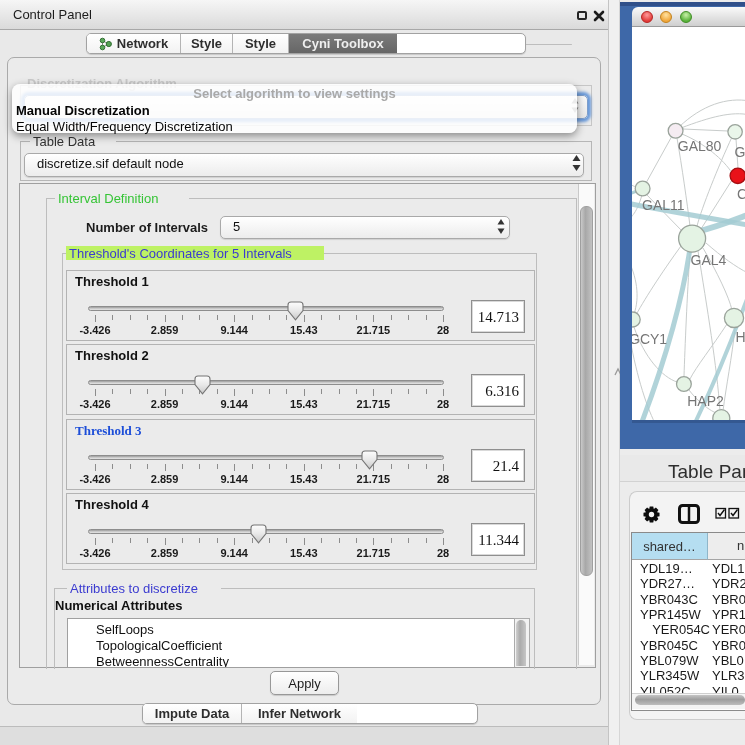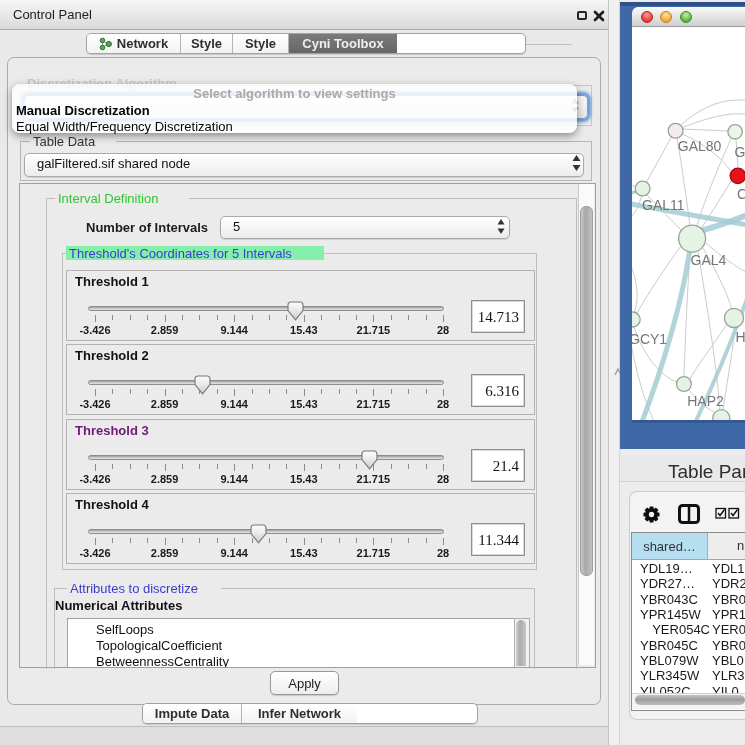--- a/index.html
+++ b/index.html
@@ -37,39 +37,39 @@
 <div style="position:absolute;left:27px;top:76px;width:220px;height:14px;font-size:13px;font-weight:bold;color:#c9c9c9;">Discretization Algorithm</div>
 <div style="position:absolute;left:20px;top:85px;width:570px;height:39px;border:1px solid #c6c6c6;"></div>
 <div style="position:absolute;left:24px;top:95px;width:562px;height:22px;border:1px solid #7d9ecb;border-radius:5px;background:linear-gradient(180deg,#fafafa,#e8e8e8);box-shadow:0 0 3px 2.5px rgba(72,132,212,0.8);"></div>
 <svg class="ab" style="left:571px;top:98px" width="8" height="15" viewBox="0 0 8 15">
     <path d="M4 0 L7.5 5.5 L0.5 5.5 Z" fill="#888"></path>
     <path d="M4 15 L7.5 9.5 L0.5 9.5 Z" fill="#888"></path>
   </svg>
 <div style="position:absolute;left:20px;top:141px;width:570px;height:38px;border:1px solid #b6b6b6;"></div>
 <div style="position:absolute;left:30px;top:134px;width:80px;height:14px;background:#ebebeb;font-size:13px;color:#333;padding:0 3px;">Table Data</div>
 <div style="position:absolute;left:24px;top:153px;width:558px;height:22px;border:1px solid #a9a9a9;border-radius:5px;background:linear-gradient(180deg,#ffffff,#ececec);box-shadow:0 1px 1px rgba(0,0,0,0.12);"></div>
-<div style="position:absolute;left:37px;top:153px;width:400px;height:22px;font-size:13px;color:#111;line-height:22px;">galFiltered.sif shared node</div>
+<div style="position:absolute;left:37px;top:153px;width:400px;height:22px;font-size:13px;color:#111;line-height:22px;">discretize.sif default node</div>
 <svg class="ab" style="left:572px;top:155px" width="9" height="16" viewBox="0 0 9 16">
     <path d="M4.5 0 L8.5 6 L0.5 6 Z" fill="#333"></path>
     <path d="M4.5 16 L8.5 10 L0.5 10 Z" fill="#333"></path>
   </svg>
 <div style="position:absolute;left:19px;top:183px;width:575px;height:483px;border:1px solid #9f9f9f;background:#ebebeb;overflow:hidden;"></div>
 <div style="position:absolute;left:578px;top:184px;width:15px;height:481px;background:#fafafa;border-left:1px solid #c9c9c9;"></div>
 <div style="position:absolute;left:580px;top:206px;width:11px;height:368px;background:linear-gradient(90deg,#c9c9c9,#a8a8a8 40%,#c2c2c2);border-radius:6px;border:1px solid #9f9f9f;"></div>
 <div style="position:absolute;left:46px;top:198px;width:529px;height:470px;border:1px solid #bdbdbd;border-bottom:none;"></div>
 <div style="position:absolute;left:55px;top:191px;width:128px;height:14px;background:#ebebeb;font-size:13px;color:#35c435;padding:0 3px;">Interval Definition</div>
 <div style="position:absolute;left:86px;top:220px;width:180px;height:14px;font-size:13px;font-weight:bold;color:#1c1c1c;">Number of Intervals</div>
 <div style="position:absolute;left:220px;top:216px;width:288px;height:21px;border:1px solid #a9a9a9;border-radius:5px;background:linear-gradient(180deg,#ffffff,#ececec);box-shadow:0 1px 1px rgba(0,0,0,0.12);"></div>
 <div style="position:absolute;left:233px;top:216px;width:60px;height:21px;font-size:13px;color:#111;line-height:21px;">5</div>
 <svg class="ab" style="left:497px;top:219px" width="8" height="15" viewBox="0 0 8 15">
     <path d="M4 0 L7.5 5.5 L0.5 5.5 Z" fill="#333"></path>
     <path d="M4 15 L7.5 9.5 L0.5 9.5 Z" fill="#333"></path>
   </svg>
 <div style="position:absolute;left:62px;top:253px;width:473px;height:315px;border:1px solid #bdbdbd;"></div>
-<div style="position:absolute;left:66px;top:246px;width:252px;height:14px;background:#86efac;font-size:13px;color:#3b3bd0;padding:0 3px;">Threshold's Coordinates for 5 Intervals</div>
+<div style="position:absolute;left:66px;top:246px;width:252px;height:14px;background:#bef264;font-size:13px;color:#3b3bd0;padding:0 3px;">Threshold's Coordinates for 5 Intervals</div>
 <div style="position:absolute;left:66px;top:270px;width:467px;height:69px;border:1px solid #b3b3b3;"></div>
 <div style="position:absolute;left:75px;top:274px;width:150px;height:15px;font-size:13px;font-weight:bold;color:#111;">Threshold 1</div>
 <div style="position:absolute;left:88px;top:306px;width:356px;height:5px;background:linear-gradient(180deg,#9a9a9a,#c6c6c6 45%,#e6e6e6);border:1px solid #8d8d8d;border-radius:4px;box-sizing:border-box;"></div>
 <div style="position:absolute;left:95.0px;top:315px;width:1px;height:7px;background:#8c8c8c;"></div>
 <div style="position:absolute;left:112.4px;top:315px;width:1px;height:5px;background:#8c8c8c;"></div>
 <div style="position:absolute;left:129.8px;top:315px;width:1px;height:5px;background:#8c8c8c;"></div>
 <div style="position:absolute;left:147.2px;top:315px;width:1px;height:5px;background:#8c8c8c;"></div>
 <div style="position:absolute;left:164.6px;top:315px;width:1px;height:7px;background:#8c8c8c;"></div>
 <div style="position:absolute;left:182.0px;top:315px;width:1px;height:5px;background:#8c8c8c;"></div>
 <div style="position:absolute;left:199.4px;top:315px;width:1px;height:5px;background:#8c8c8c;"></div>
@@ -127,21 +127,21 @@
 <div style="position:absolute;left:204.19557054668107px;top:398px;width:60px;height:12px;font-size:11px;font-weight:bold;color:#1a1a1a;text-align:center;">9.144</div>
 <div style="position:absolute;left:273.8044294533189px;top:398px;width:60px;height:12px;font-size:11px;font-weight:bold;color:#1a1a1a;text-align:center;">15.43</div>
 <div style="position:absolute;left:343.4022147266594px;top:398px;width:60px;height:12px;font-size:11px;font-weight:bold;color:#1a1a1a;text-align:center;">21.715</div>
 <div style="position:absolute;left:413.0px;top:398px;width:60px;height:12px;font-size:11px;font-weight:bold;color:#1a1a1a;text-align:center;">28</div>
 <svg class="ab" style="left:194.4px;top:375px" width="17" height="20" viewBox="0 0 17 20">
     <path d="M1 4 Q1 1 4 1 L13 1 Q16 1 16 4 L16 9.5 L8.5 18.8 L1 9.5 Z" fill="url(#thgrad)" stroke="#757575" stroke-width="1.1"></path>
   </svg>
 <div style="position:absolute;left:471px;top:374px;width:54px;height:33px;background:#ffffff;border:1px solid #8f8f8f;box-shadow:inset 0 0 0 1px #d9d9d9;box-sizing:border-box;"></div>
 <div style="position:absolute;left:471px;top:383px;width:48px;height:17px;font-family:'Liberation Serif',serif;font-size:15px;color:#111;text-align:right;">6.316</div>
 <div style="position:absolute;left:66px;top:419px;width:467px;height:69px;border:1px solid #b3b3b3;"></div>
-<div style="position:absolute;left:75px;top:423px;width:150px;height:15px;font-size:13px;font-weight:bold;color:#701a75;">Threshold 3</div>
+<div style="position:absolute;left:75px;top:423px;width:150px;height:15px;font-size:13px;font-weight:bold;color:#1d4ed8;font-family:Liberation Serif, serif;">Threshold 3</div>
 <div style="position:absolute;left:88px;top:455px;width:356px;height:5px;background:linear-gradient(180deg,#9a9a9a,#c6c6c6 45%,#e6e6e6);border:1px solid #8d8d8d;border-radius:4px;box-sizing:border-box;"></div>
 <div style="position:absolute;left:95.0px;top:464px;width:1px;height:7px;background:#8c8c8c;"></div>
 <div style="position:absolute;left:112.4px;top:464px;width:1px;height:5px;background:#8c8c8c;"></div>
 <div style="position:absolute;left:129.8px;top:464px;width:1px;height:5px;background:#8c8c8c;"></div>
 <div style="position:absolute;left:147.2px;top:464px;width:1px;height:5px;background:#8c8c8c;"></div>
 <div style="position:absolute;left:164.6px;top:464px;width:1px;height:7px;background:#8c8c8c;"></div>
 <div style="position:absolute;left:182.0px;top:464px;width:1px;height:5px;background:#8c8c8c;"></div>
 <div style="position:absolute;left:199.4px;top:464px;width:1px;height:5px;background:#8c8c8c;"></div>
 <div style="position:absolute;left:216.8px;top:464px;width:1px;height:5px;background:#8c8c8c;"></div>
 <div style="position:absolute;left:234.2px;top:464px;width:1px;height:7px;background:#8c8c8c;"></div>

